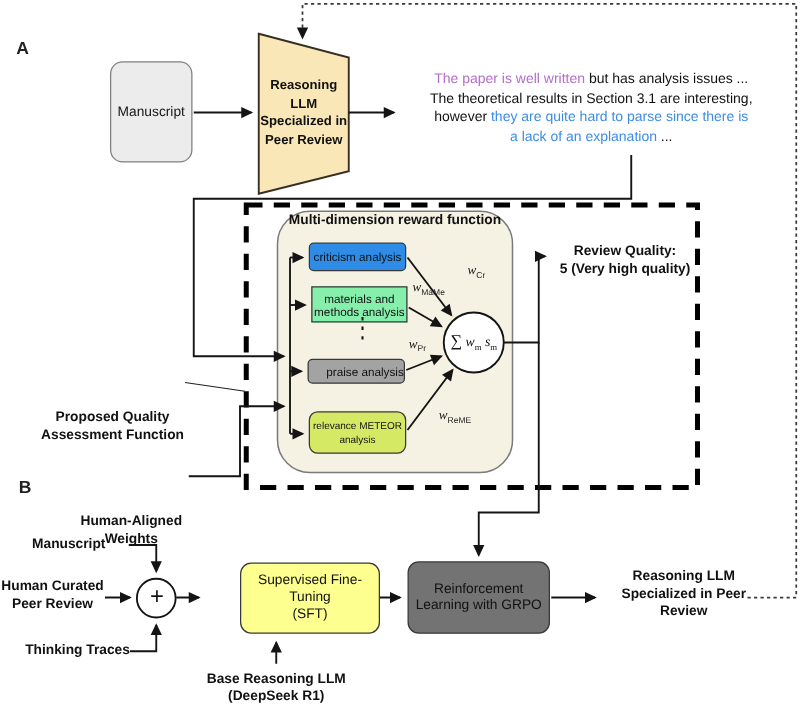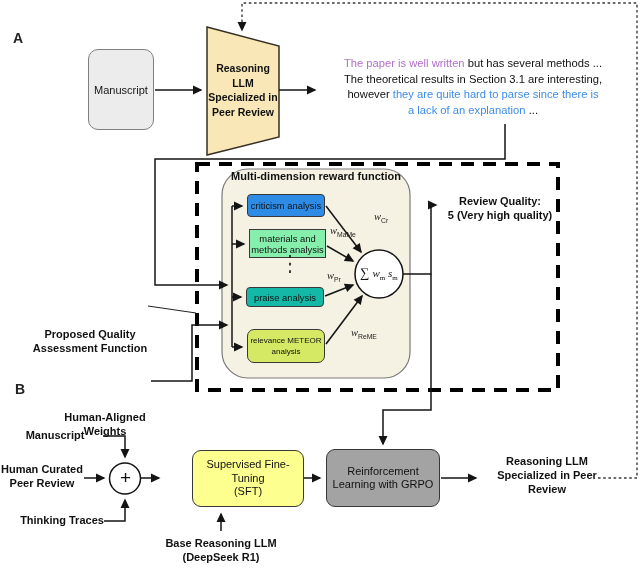--- a/index.html
+++ b/index.html
@@ -18,21 +18,21 @@
                 border-color:#7f7f7f;border-radius:10px;font-size:11px;}
   .trap-text{left:205px;top:61px;width:76px;font-size:10.5px;line-height:14.5px;}
   .review{left:322px;top:56px;width:302px;font-size:11.2px;line-height:15.5px;text-align:center;}
   .c-purple{color:#b36fc9;}
   .c-blue{color:#3d8ce8;}
   
   .mdr-title{left:222px;top:170px;width:188px;font-size:11px;}
   .an-box{border-radius:4px;font-size:9.4px;line-height:11px;text-align:center;}
   .box-crit{left:247px;top:194px;width:76px;height:21px;background:#2e8ce6;}
   .box-mat{left:249px;top:229px;width:75px;height:27px;background:#86efac;border-radius:0;}
-  .box-praise{left:246px;top:287px;width:76px;height:18px;background:#14b8a6;}
+  .box-praise{left:246px;top:287px;width:76px;height:18px;background:#a3a3a3;justify-content:flex-end;}
   .box-rel{left:247px;top:329px;width:76px;height:32px;background:#d5e964;border-radius:7px;font-size:8px;line-height:11px;}
   .dots{left:281px;top:257px;width:18px;font-size:16px;line-height:9px;letter-spacing:0;text-align:center;transform:scaleY(1.4);transform-origin:top;}
   .wlabel{font-family:"Liberation Serif",serif;font-style:italic;font-size:10.5px;color:#222;}
   .wlabel sub{font-style:normal;font-family:"Liberation Sans",sans-serif;font-size:6.8px;}
   .w-cr{left:374px;top:211px;}
   .w-mame{left:330px;top:225px;}
   .w-pr{left:327px;top:270px;}
   .w-reme{left:351px;top:327px;}
   .formula{left:355px;top:265px;width:48px;text-align:center;font-family:"Liberation Serif",serif;font-size:11px;font-style:italic;}
   .formula .sg{font-size:13px;font-style:normal;}
@@ -41,21 +41,21 @@
   .annot{font-size:11px;line-height:13.5px;margin-top:39px;}
   .q-fn{left:25px;top:289px;width:130px;}
   .h-w{left:40px;top:372px;width:130px;}
   
   .b-text{font-size:11px;line-height:13.5px;}
   .b-manu{left:10px;top:429px;width:90px;}
   .b-hcpr{left:0px;top:463px;width:84px;}
   .b-think{left:12px;top:514px;width:100px;}
   .plus-sign{left:117px;top:467px;width:17px;text-align:center;font-size:19px;line-height:22px;color:#111;}
   .sft{left:165px;top:450px;width:110px;height:55px;background:#fdff8e;border-radius:9px;font-size:11px;line-height:13.5px;text-align:center;margin-left:27px;}
-  .rl{left:326px;top:449px;width:112px;height:56px;background:#a3a3a3;border-radius:9px;font-size:11px;line-height:13.5px;text-align:center;}
+  .rl{left:326px;top:449px;width:112px;height:56px;background:#737373;border-radius:9px;font-size:11px;line-height:13.5px;text-align:center;}
   .b-base{left:152px;top:537px;width:138px;}
   .b-out{left:485px;top:454px;width:124px;font-size:11px;line-height:14px;}
 </style>
 </head>
 <body>
 
 <div id="stage">
 
   <svg width="640" height="569" viewBox="0 0 640 569">
     <defs>
@@ -116,21 +116,21 @@
   <div class="node manuscript-a txt">
     <span>Manuscript</span>
   </div>
 
   <div class="abs trap-text ml ctr">Reasoning
 LLM
 Specialized in
 Peer Review</div>
 
   <div class="abs review">
-    <div><span class="c-purple">The paper is well written</span><span> but has several methods ...</span></div>
+    <div><span class="c-purple">The paper is well written</span><span> but has analysis issues ...</span></div>
     <div><span>The theoretical results in Section 3.1 are interesting,</span></div>
     <div><span>however </span><span class="c-blue">they are quite hard to parse since there is</span></div>
     <div><span class="c-blue">a lack of an explanation</span><span> ...</span></div>
   </div>
 
   <div class="abs mdr-title ctr">Multi-dimension reward function</div>
 
   <div class="node an-box box-crit">
     <span class="ml">criticism analysis</span>
   </div>

